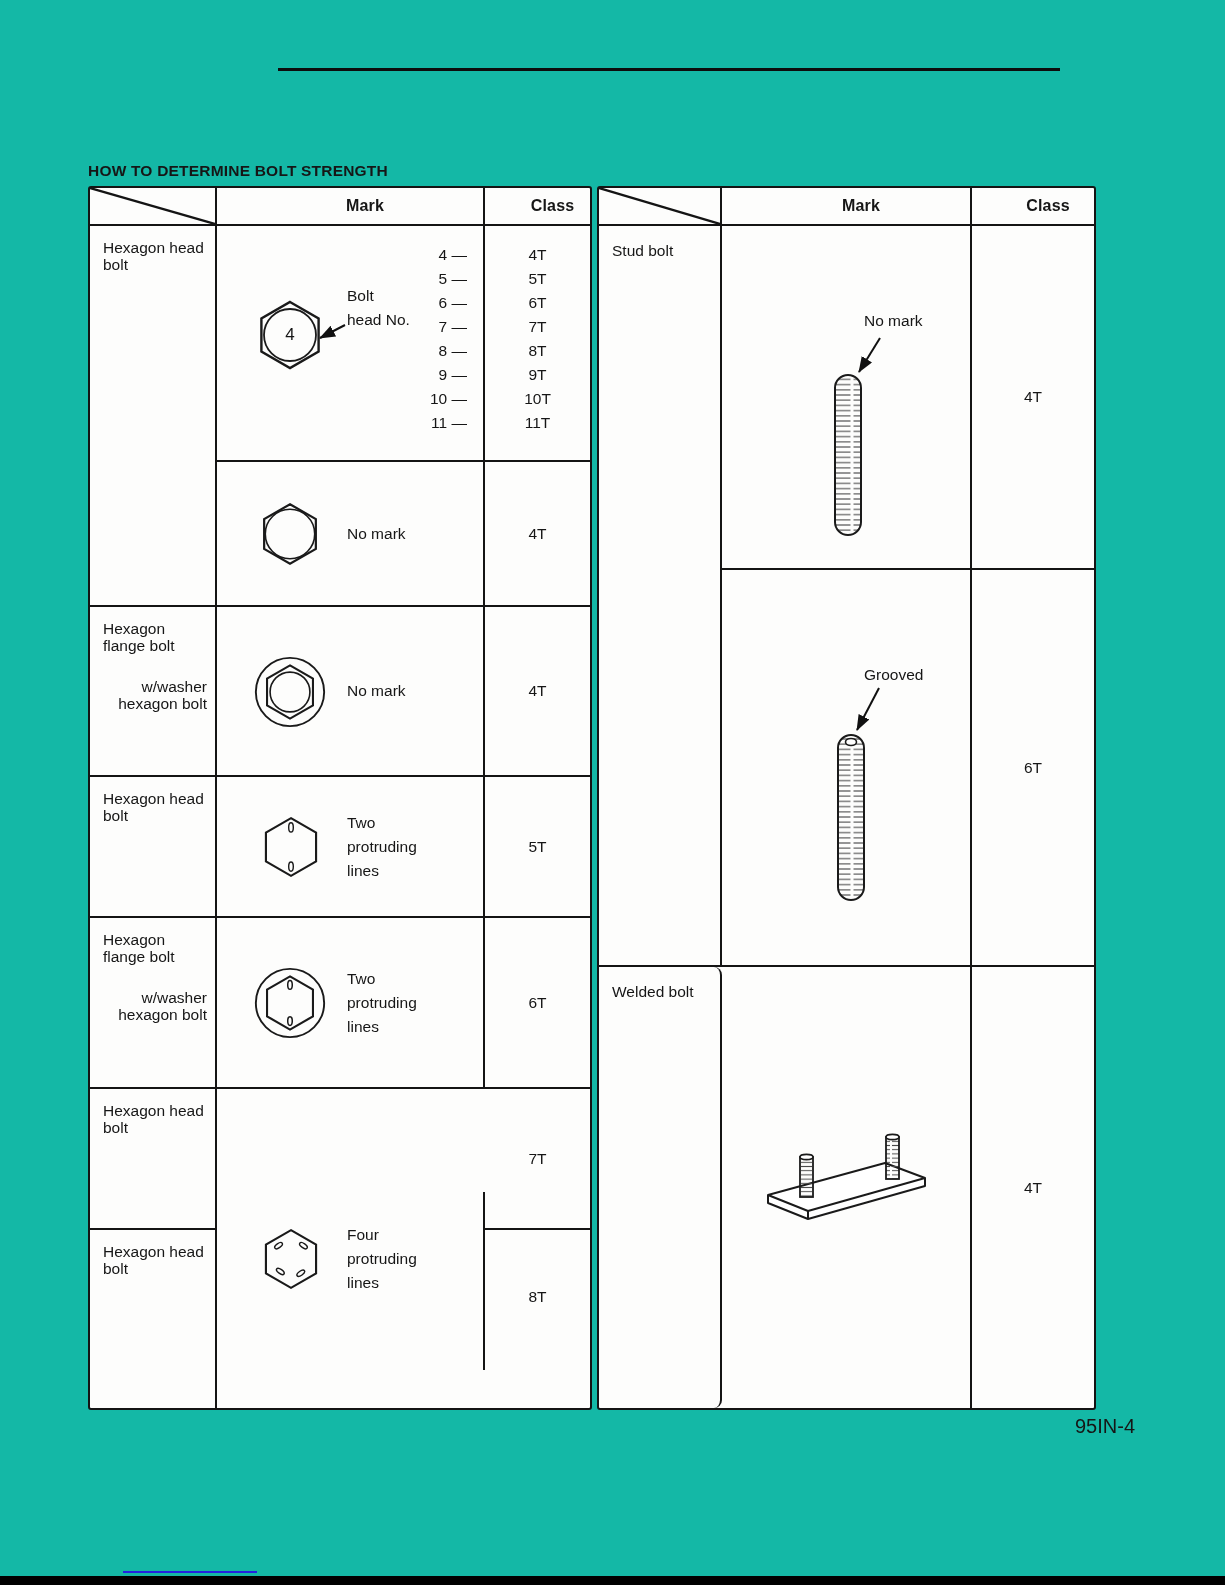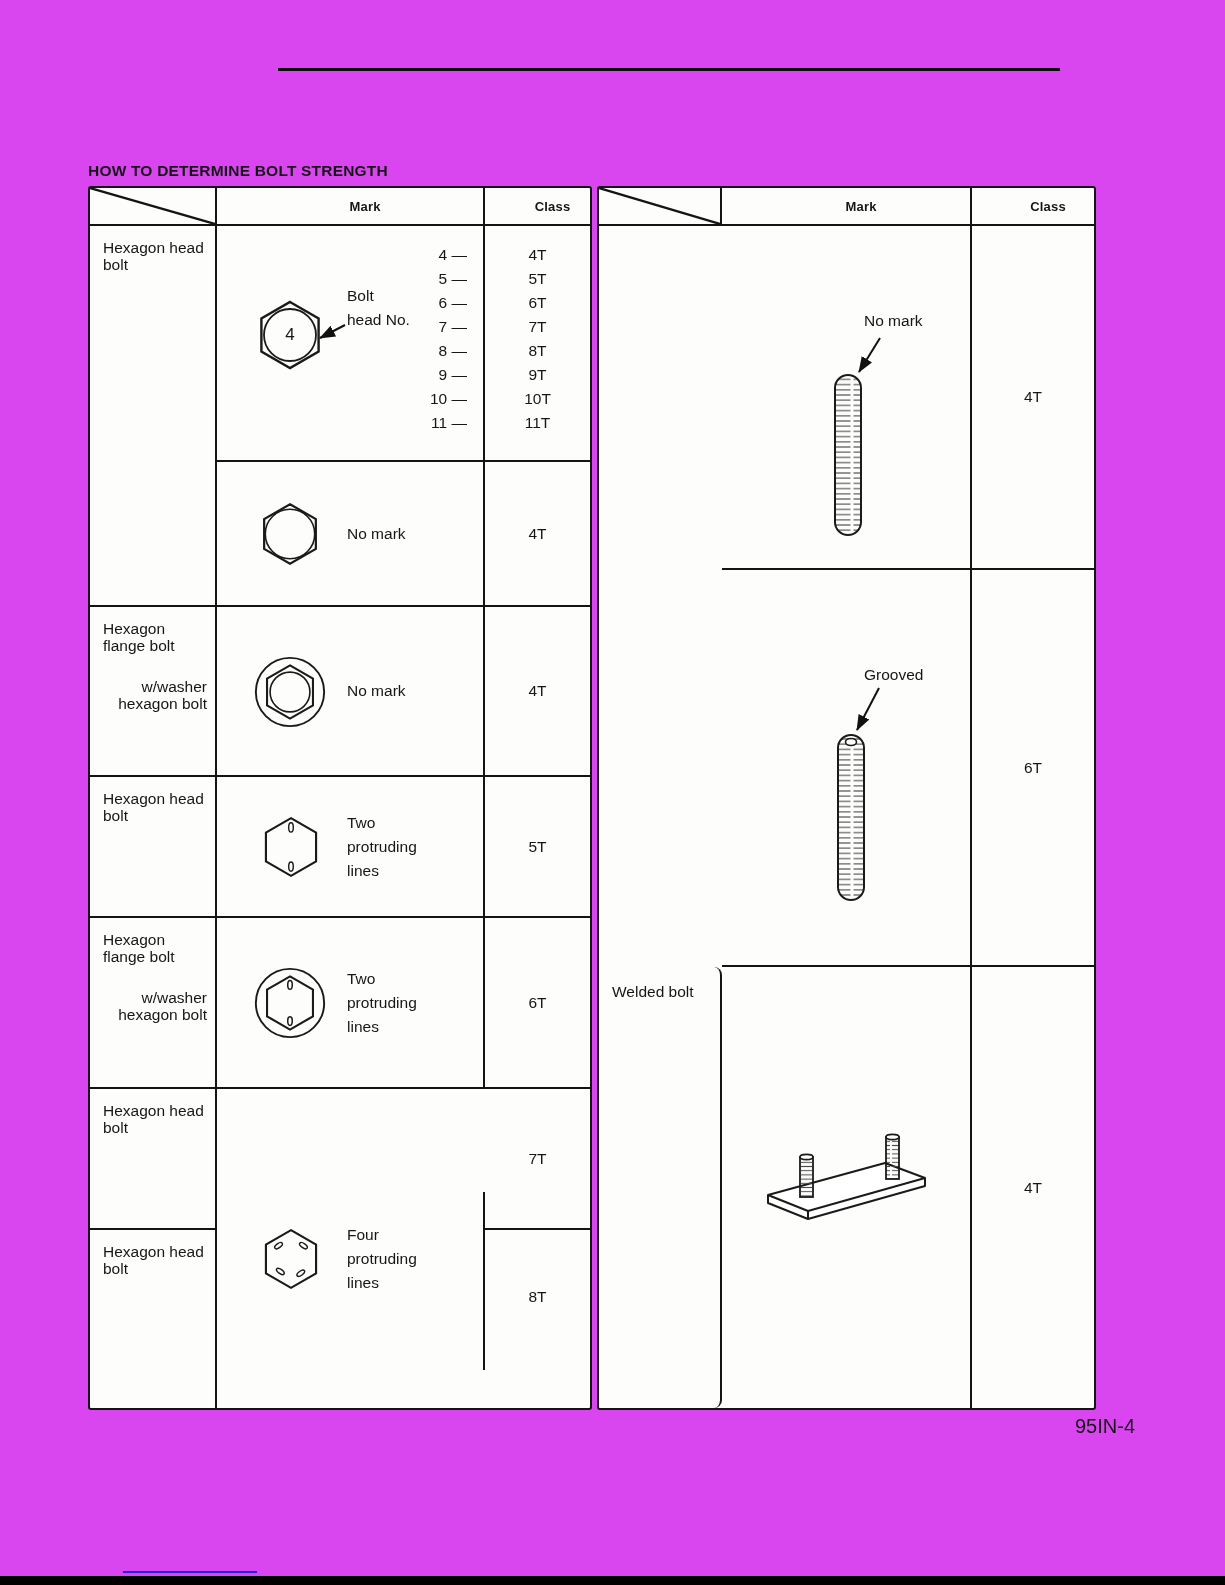--- a/index.html
+++ b/index.html
@@ -1,22 +1,22 @@
 <!DOCTYPE html>
 <html><head>
 <meta charset="utf-8">
 <style>
   *{margin:0;padding:0;box-sizing:border-box;}
   html,body{background:#e9e9e9;}
-  .page{position:relative;width:1225px;height:1585px;background:#d946ef;font-family:"Liberation Sans",sans-serif;color:#161616;margin:0 auto;overflow:hidden;text-decoration:underline;}
+  .page{position:relative;width:1225px;height:1585px;background:#14b8a6;font-family:"Liberation Sans",sans-serif;color:#161616;margin:0 auto;overflow:hidden;text-decoration:underline;}
   .cell{position:absolute;}
   .bR{border-right:2px solid #141414;}
   .bB{border-bottom:2px solid #141414;}
   .tableFrame{position:absolute;border:2px solid #141414;border-radius:3px;background:#fdfdfc;}
-  .hdr{display:flex;align-items:center;justify-content:center;font-weight:700;font-size:13px;letter-spacing:.2px;padding-left:30px;}
+  .hdr{display:flex;align-items:center;justify-content:center;font-weight:700;font-size:16px;letter-spacing:.2px;padding-left:30px;}
   .labelCell{padding:13px 8px 0 13px;font-size:15.5px;line-height:17px;}
   .label2{display:block;margin-top:24px;text-align:right;}
   .classCell{display:flex;align-items:center;justify-content:center;font-size:15.5px;}
   .markText{position:absolute;left:130px;top:50%;transform:translateY(-50%);font-size:15.5px;line-height:24px;width:102px;}
   .icon{position:absolute;display:block;}
   .diag{position:absolute;left:0;top:0;width:100%;height:100%;display:block;}
   .hexNum{position:absolute;left:40px;top:76px;width:66px;height:66px;display:flex;align-items:center;justify-content:center;font-size:17px;}
   .annot{position:absolute;left:130px;top:58px;font-size:15.5px;line-height:24px;}
   .annot span{display:block;}
   .numList{position:absolute;top:17px;right:16px;text-align:right;font-size:15.5px;line-height:24px;}
@@ -169,20 +169,23 @@
   <div class="tableFrame" style="left:597px;top:186px;width:499px;height:1224px;">
 
     <div class="cell bR bB" style="left:0;top:0;width:123px;height:38px;">
       <svg class="diag" viewBox="0 0 123 38" preserveAspectRatio="none">
         <line x1="0" y1="0" x2="123" y2="38" stroke="#141414" stroke-width="2.4"></line>
       </svg>
     </div>
     <div class="cell bR bB hdr" style="left:123px;top:0;width:250px;height:38px;">Mark</div>
     <div class="cell bB hdr" style="left:373px;top:0;width:122px;height:38px;">Class</div>
 
+    <div class="cell bR bB labelCell" style="left:0;top:38px;width:123px;height:741px;padding-top:16px;">
+      <span>Stud bolt</span>
+    </div>
 
     <div class="cell bR bB" style="left:123px;top:38px;width:250px;height:344px;">
       <svg class="icon" style="left:0;top:0;width:250px;height:344px;" viewBox="0 0 250 344">
         <defs>
           <pattern id="thrA" width="26" height="5.2" patternUnits="userSpaceOnUse">
               <line x1="1.5" y1="2.6" x2="24.5" y2="2.6" stroke="#4a4a4a" stroke-width="1.1"></line>
             </pattern>
           <marker id="arA" markerWidth="9" markerHeight="7" refX="7.5" refY="3" orient="auto">
               <path d="M0,0 L8,3 L0,6 Z" fill="#111"></path>
             </marker>

